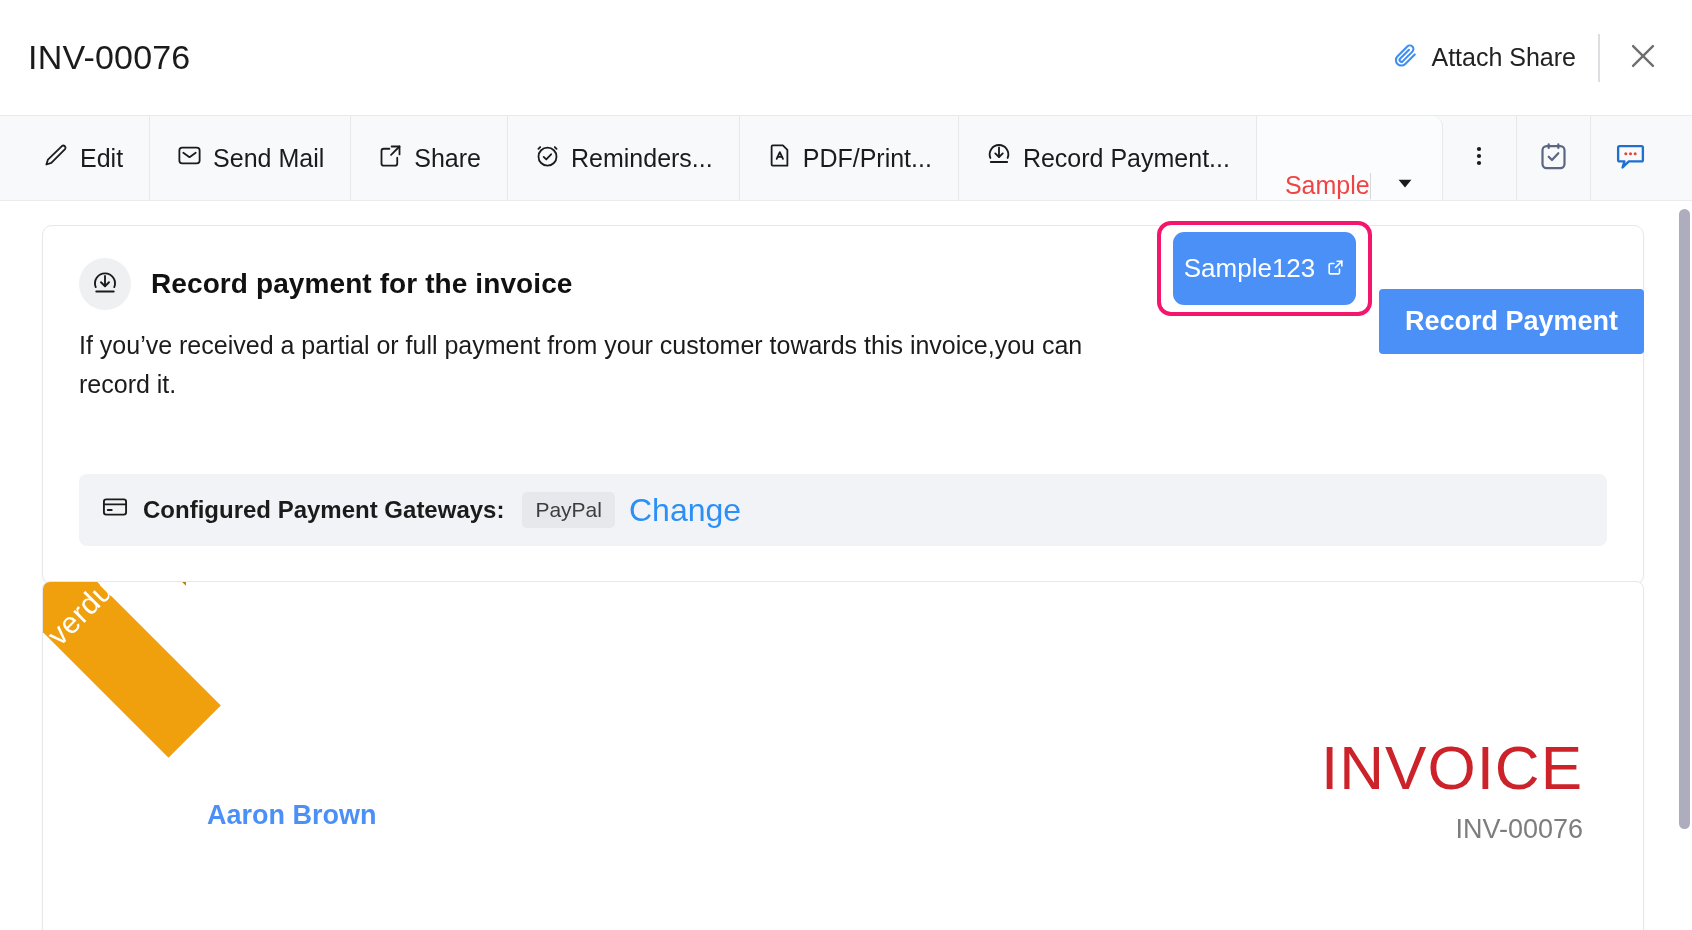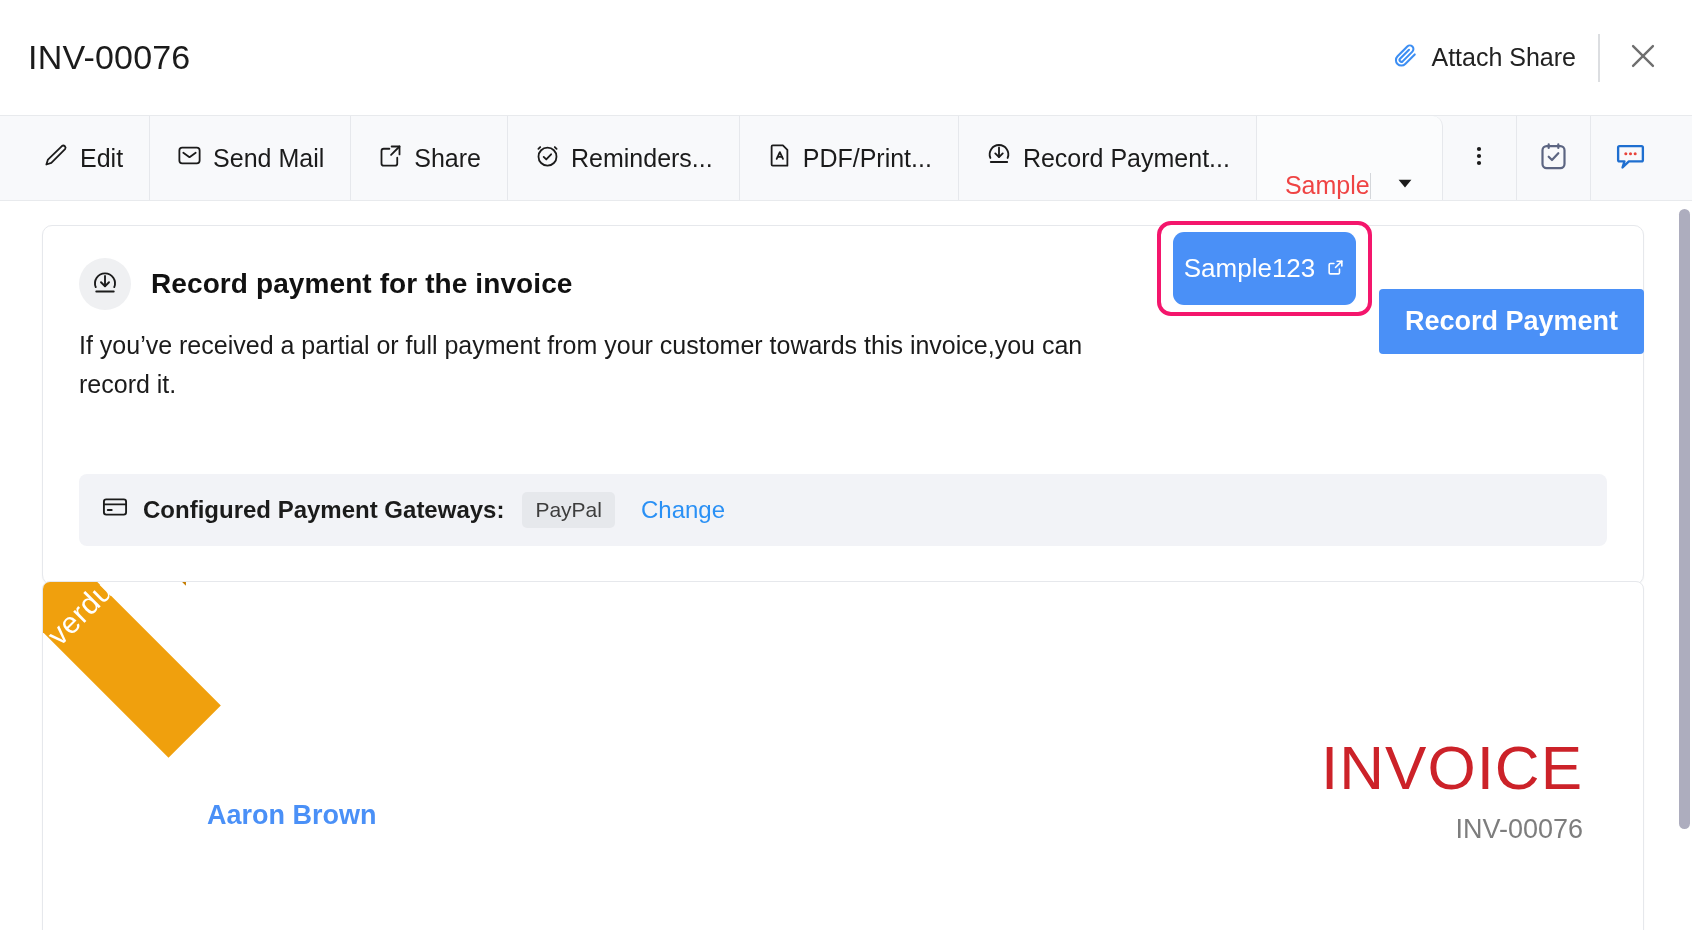--- a/index.html
+++ b/index.html
@@ -179,22 +179,21 @@
   .gw-chip {
     background: #e6e8ec;
     color: #3d3d3d;
     font-size: 21px;
     padding: 6px 13px;
     border-radius: 5px;
     margin-left: 4px;
   }
   .gw-change {
     color: #2a90f5;
-    font-size: 24px;
-    margin-left: 12px;
+    font-size: 32px;
     cursor: pointer;
   }
 
   .record-btn {
     position: absolute;
     right: 48px;
     top: 88px;
     background: #4a90f7;
     color: #ffffff;
     font-size: 27px;

